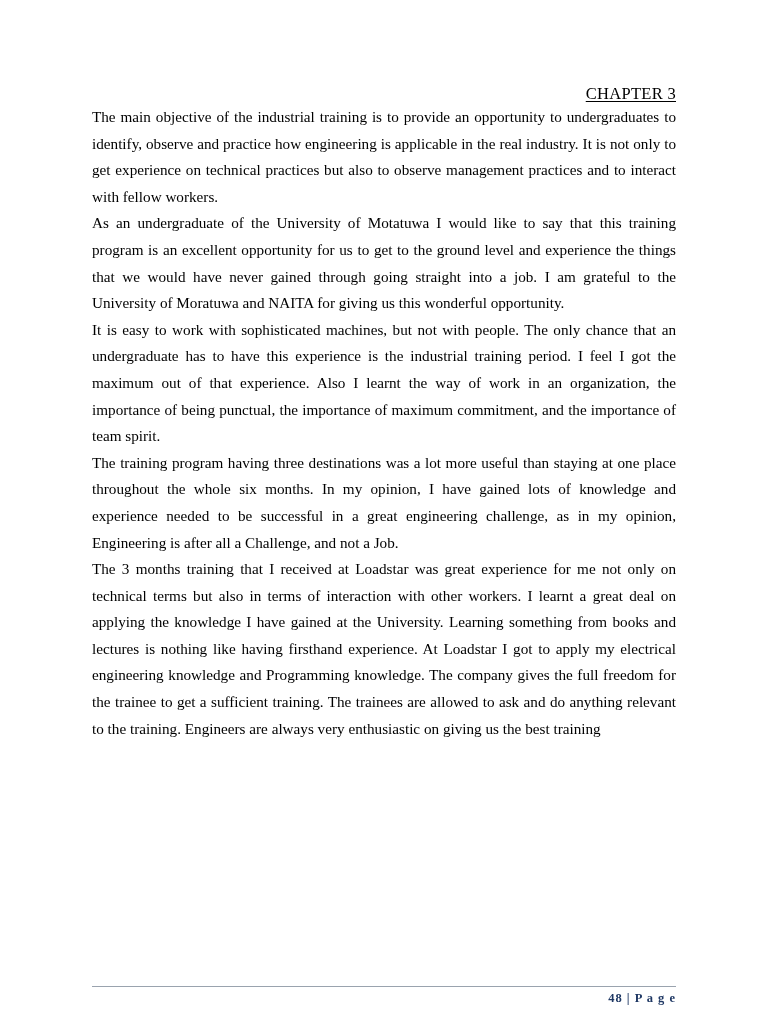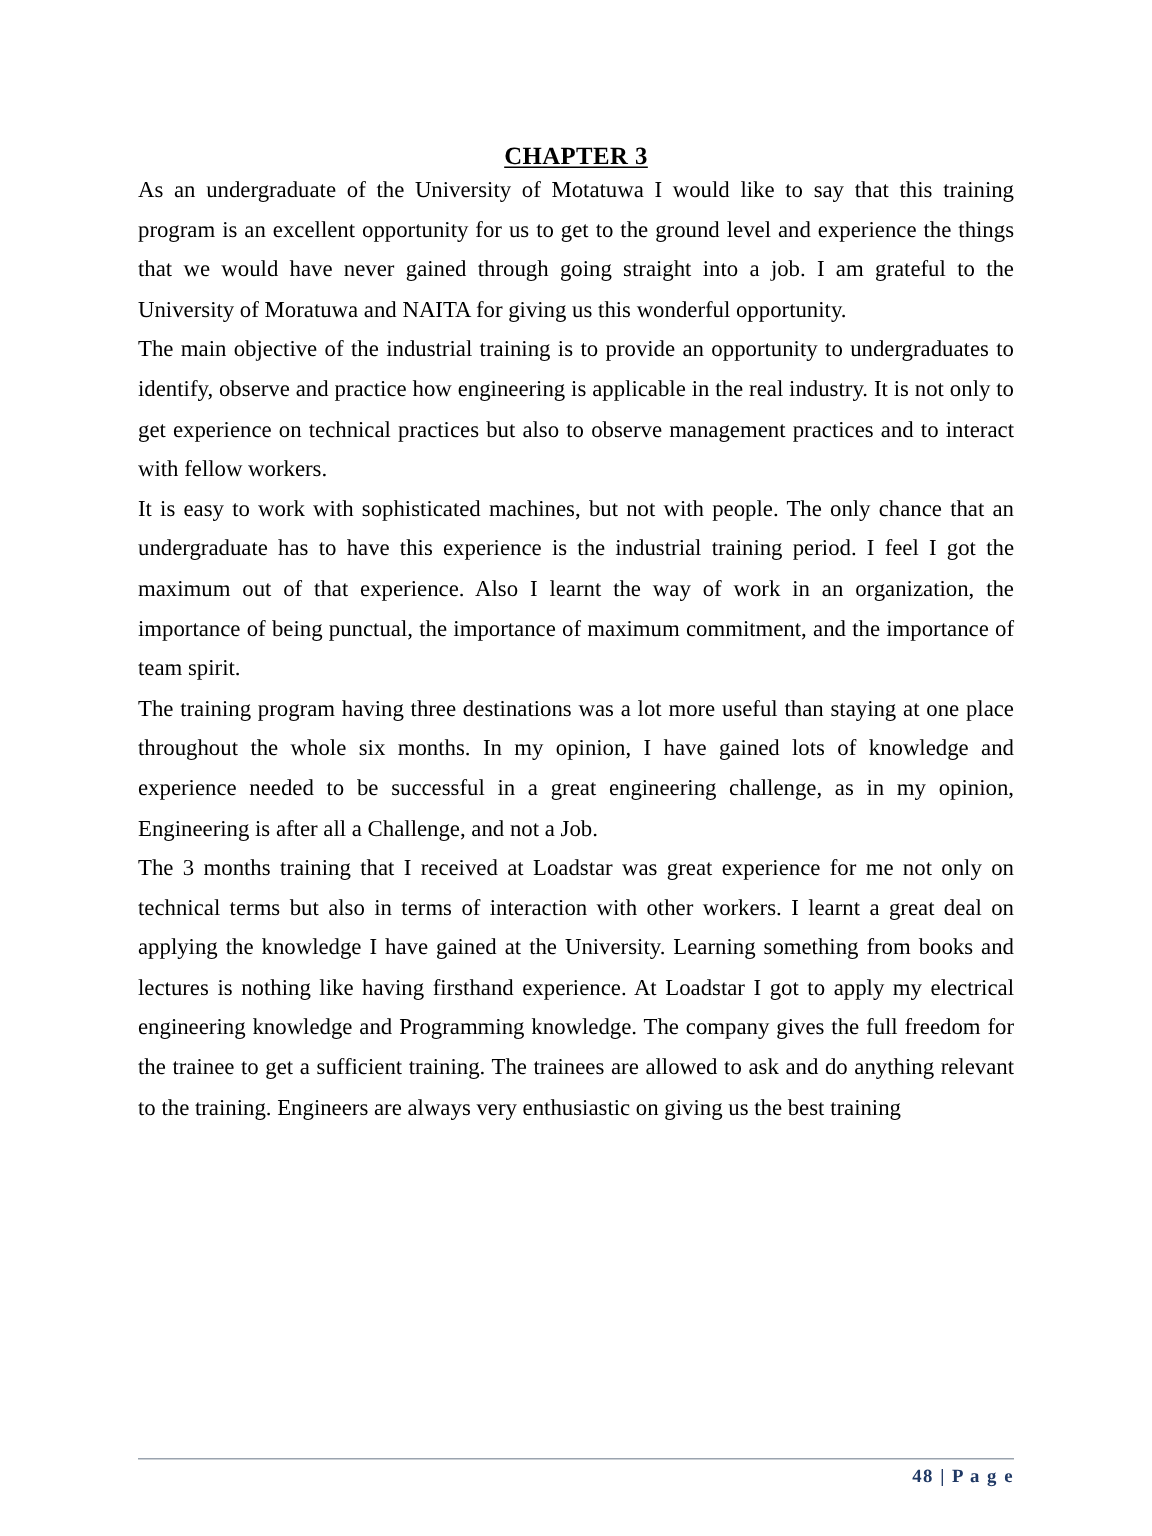--- a/index.html
+++ b/index.html
@@ -22,25 +22,25 @@
     padding: 0;
     position: relative;
   }
   .content {
     position: absolute;
     left: 92px;
     right: 92px;
     top: 84px;
   }
   .chapter-heading {
-    text-align: center;
+    text-align: right;
     font-size: 16.5px;
-    font-weight: bold;
+    font-weight: normal;
     letter-spacing: 0.3px;
-    margin: 10px 0 0 0;
+    margin: 0 0 0 0;
   }
   .chapter-heading span.u {
     text-decoration: underline;
     text-underline-offset: 2px;
   }
   .conclusion-heading {
     text-align: center;
     font-size: 20px;
     font-weight: bold;
     letter-spacing: 0.3px;
@@ -74,21 +74,21 @@
   }
   .section-title {
     text-decoration: underline;
     text-underline-offset: 2.5px;
   }
   .p5 { margin-top: 18px; }
   .footer {
     position: absolute;
     left: 92px;
     right: 92px;
-    bottom: 32px;
+    bottom: 18px;
     border-top: 1px solid #9aa3ae;
     padding-top: 4px;
     text-align: right;
     font-size: 12.5px;
     color: #1f3864;
     font-weight: bold;
     letter-spacing: 1px;
   }
   .footer .pnum {
     color: #1f3864;
@@ -98,22 +98,22 @@
 <body>
 
 <div class="page">
   <div class="content">
 
     <div class="chapter-heading">
       <span class="u">CHAPTER 3</span>
     </div>
 
 
+    <p class="body-par p2">The main objective of the industrial training is to provide an opportunity to undergraduates to identify, observe and practice how engineering is applicable in the real industry. It is not only to get experience on technical practices but also to observe management practices and to interact with fellow workers.</p>
     <p class="body-par p1">As an undergraduate of the University of Motatuwa I would like to say that this training program is an excellent opportunity for us to get to the ground level and experience the things that we would have never gained through going straight into a job.  I am grateful to the University of Moratuwa and NAITA for giving us this wonderful opportunity.</p>
-    <p class="body-par p2">The main objective of the industrial training is to provide an opportunity to undergraduates to identify, observe and practice how engineering is applicable in the real industry. It is not only to get experience on technical practices but also to observe management practices and to interact with fellow workers.</p>
     <p class="body-par p3">It is easy to work with sophisticated machines, but not with people. The only chance that an undergraduate has to have this experience is the industrial training period. I feel I got the maximum out of that experience. Also I learnt the way of work in an organization, the importance of being punctual, the importance of maximum commitment, and the importance of team spirit.</p>
     <p class="body-par p4">The training program having three destinations was a lot more useful than staying at one place throughout the whole six months. In my opinion, I have gained lots of knowledge and experience needed to be successful in a great engineering challenge, as in my opinion, Engineering is after all a Challenge, and not a Job.</p>
 
 
     <p class="body-par p5">The 3 months training that I received at Loadstar was great experience for me not only on technical terms but also in terms of interaction with other workers. I learnt a great deal on applying the knowledge I have gained at the University. Learning something from books and lectures is nothing like having firsthand experience. At Loadstar I got to apply my electrical engineering knowledge and Programming knowledge. The company gives the full freedom for the trainee to get a sufficient training. The trainees are allowed to ask and do anything relevant to the training. Engineers are always very enthusiastic on giving us the best training</p>
 
   </div>
 
   <div class="footer">
     <span class="pnum">48 | P a g e</span>

